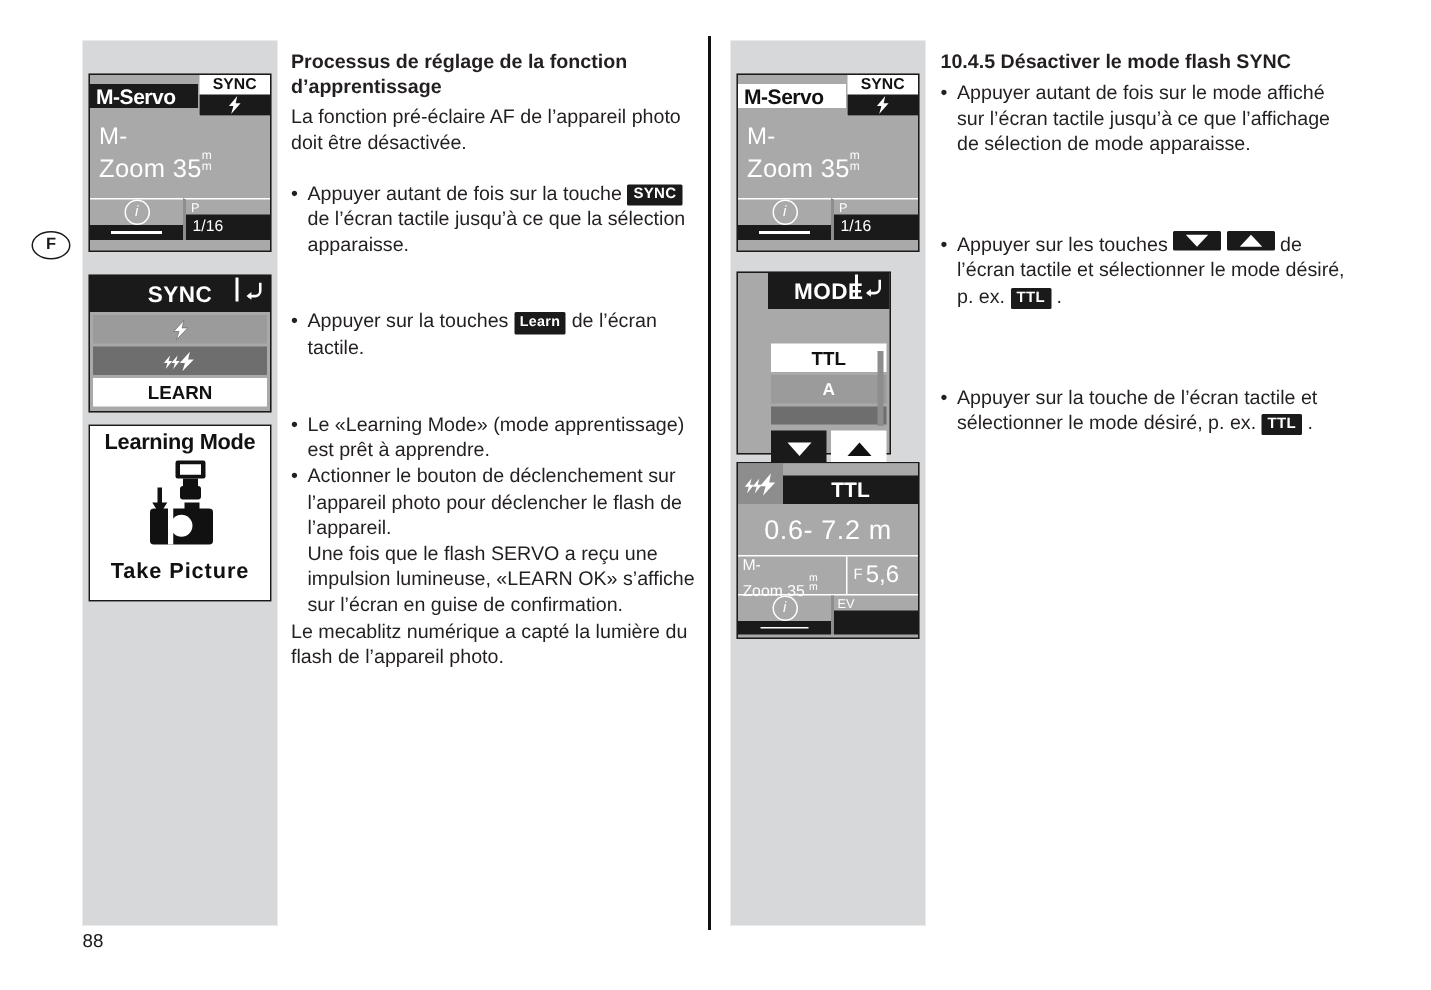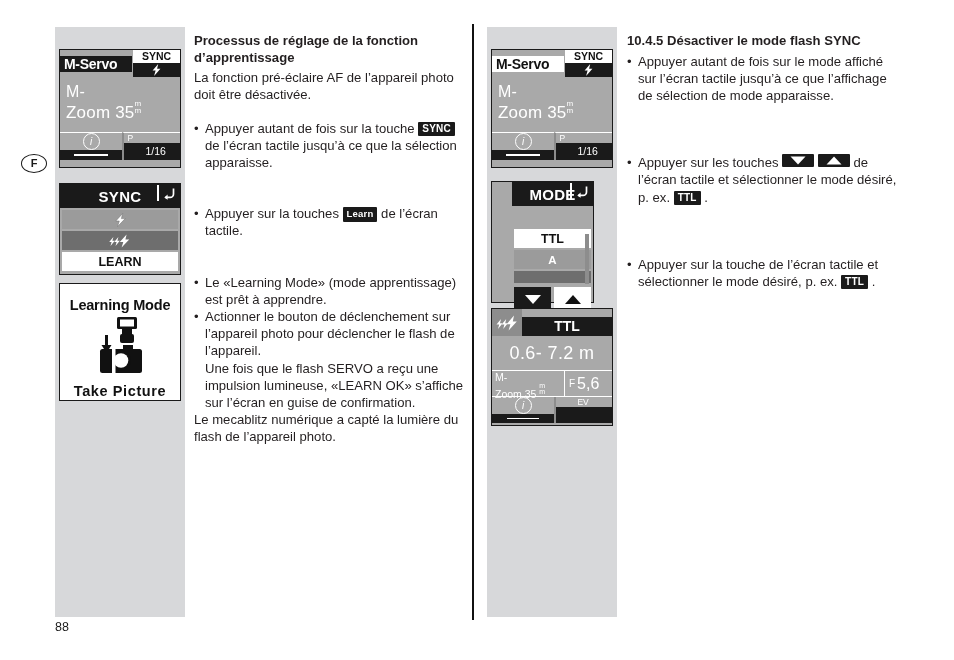--- a/index.html
+++ b/index.html
@@ -79,21 +79,21 @@
   .st-main .l1{font-size:16px;line-height:17px;letter-spacing:0.2px;}
   .st-main .l2{font-size:17px;line-height:19px;letter-spacing:0.2px;}
   .st-main .mm{font-size:8px;line-height:7px;display:inline-block;vertical-align:5px;text-align:left;}
   .st-bot{display:flex;height:28px;border-top:0;}
   .st-b-left{flex:0 0 52%;display:flex;flex-direction:column;border-top:1.2px solid #fff;}
   .st-b-left .icon{flex:1;display:flex;align-items:center;justify-content:center;}
   .st-b-left .bar{height:11px;background:#1a1a1a;display:flex;align-items:center;justify-content:center;}
   .st-b-left .bar span{display:block;width:34px;height:1.6px;background:#fff;}
   .st-b-right{flex:1;border-left:2.4px solid #8d8d8d;border-top:1.2px solid #fff;display:flex;flex-direction:column;}
   .st-b-right .p{font-size:8.5px;line-height:10px;color:#fff;padding-left:3px;}
-  .st-b-right .v{background:#1a1a1a;color:#fff;font-size:10.5px;line-height:13px;padding-left:21px;flex:1;display:flex;align-items:center;}
+  .st-b-right .v{background:#1a1a1a;color:#fff;font-size:10.5px;line-height:13px;padding-left:4px;flex:1;display:flex;align-items:center;}
   .circ-i{
     width:17px;height:17px;border:1.4px solid #fff;border-radius:50%;
     color:#fff;font-size:10px;line-height:15px;text-align:center;font-style:italic;
   }
 
   
   .mn-head{
     height:24px;background:#1a1a1a;color:#fff;position:relative;
     display:flex;align-items:center;justify-content:center;
   }
@@ -111,21 +111,21 @@
   .mn-btn{flex:1;height:24px;display:flex;align-items:center;justify-content:center;}
   .mn-btn.b-dark{background:#1a1a1a;}
   .mn-btn.b-light{background:#fff;}
   .scrollrail{position:absolute;right:4px;top:28px;width:4px;height:50px;background:#8d8d8d;}
 
   
   .pic{background:#fff;}
   .pic .cap{
     text-align:center;font-weight:bold;font-size:14.5px;color:#111;letter-spacing:-0.2px;
   }
-  .pic .cap.top{padding-top:13px;}
+  .pic .cap.top{padding-top:3px;}
   .pic .cap.bot{padding-top:2px;letter-spacing:0.6px;}
   .pic .art{display:flex;align-items:center;justify-content:center;height:68px;}
 
   
   .ttl-top{display:flex;height:27px;background:#a9a9a9;}
   .ttl-ic{flex:0 0 30px;background:#8d8d8d;display:flex;align-items:center;justify-content:center;color:#fff;font-size:14px;letter-spacing:-1px;}
   .ttl-lab{flex:1;display:flex;flex-direction:column;}
   .ttl-lab .sp{height:8px;background:#a9a9a9;}
   .ttl-lab .tx{flex:1;background:#1a1a1a;color:#fff;font-weight:bold;font-size:14px;text-align:center;line-height:19px;}
   .ttl-dist{height:34px;display:flex;align-items:center;justify-content:center;color:#fff;font-size:18px;letter-spacing:0.4px;}
@@ -134,21 +134,21 @@
   .ttl-mid .lz .mm{font-size:7px;line-height:6px;display:inline-block;vertical-align:4px;}
   .ttl-mid .rf{flex:1;border-left:1.2px solid #fff;color:#fff;display:flex;align-items:center;padding-left:4px;}
   .ttl-mid .rf .f{font-size:10px;margin-right:2px;}
   .ttl-mid .rf .num{font-size:16px;}
   .ttl-bot{display:flex;height:27px;border-top:1.2px solid #fff;}
   .ttl-bot .bl{flex:0 0 52%;display:flex;flex-direction:column;}
   .ttl-bot .bl .icon{flex:1;display:flex;align-items:center;justify-content:center;}
   .ttl-bot .bl .bar{height:10px;background:#1a1a1a;display:flex;align-items:center;justify-content:center;}
   .ttl-bot .bl .bar span{display:block;width:32px;height:1.6px;background:#fff;}
   .ttl-bot .br{flex:1;border-left:2.4px solid #8d8d8d;display:flex;flex-direction:column;}
-  .ttl-bot .br .ev{font-size:8.5px;color:#fff;padding-left:21px;line-height:10px;}
+  .ttl-bot .br .ev{font-size:8.5px;color:#fff;padding-left:2px;line-height:10px;}
   .ttl-bot .br .fill{flex:1;background:#1a1a1a;}
 </style>
 </head>
 <body>
 
 <div class="page">
 
   <div class="lang-marker">F</div>
 
   <div class="gray-col" id="col1"></div>

